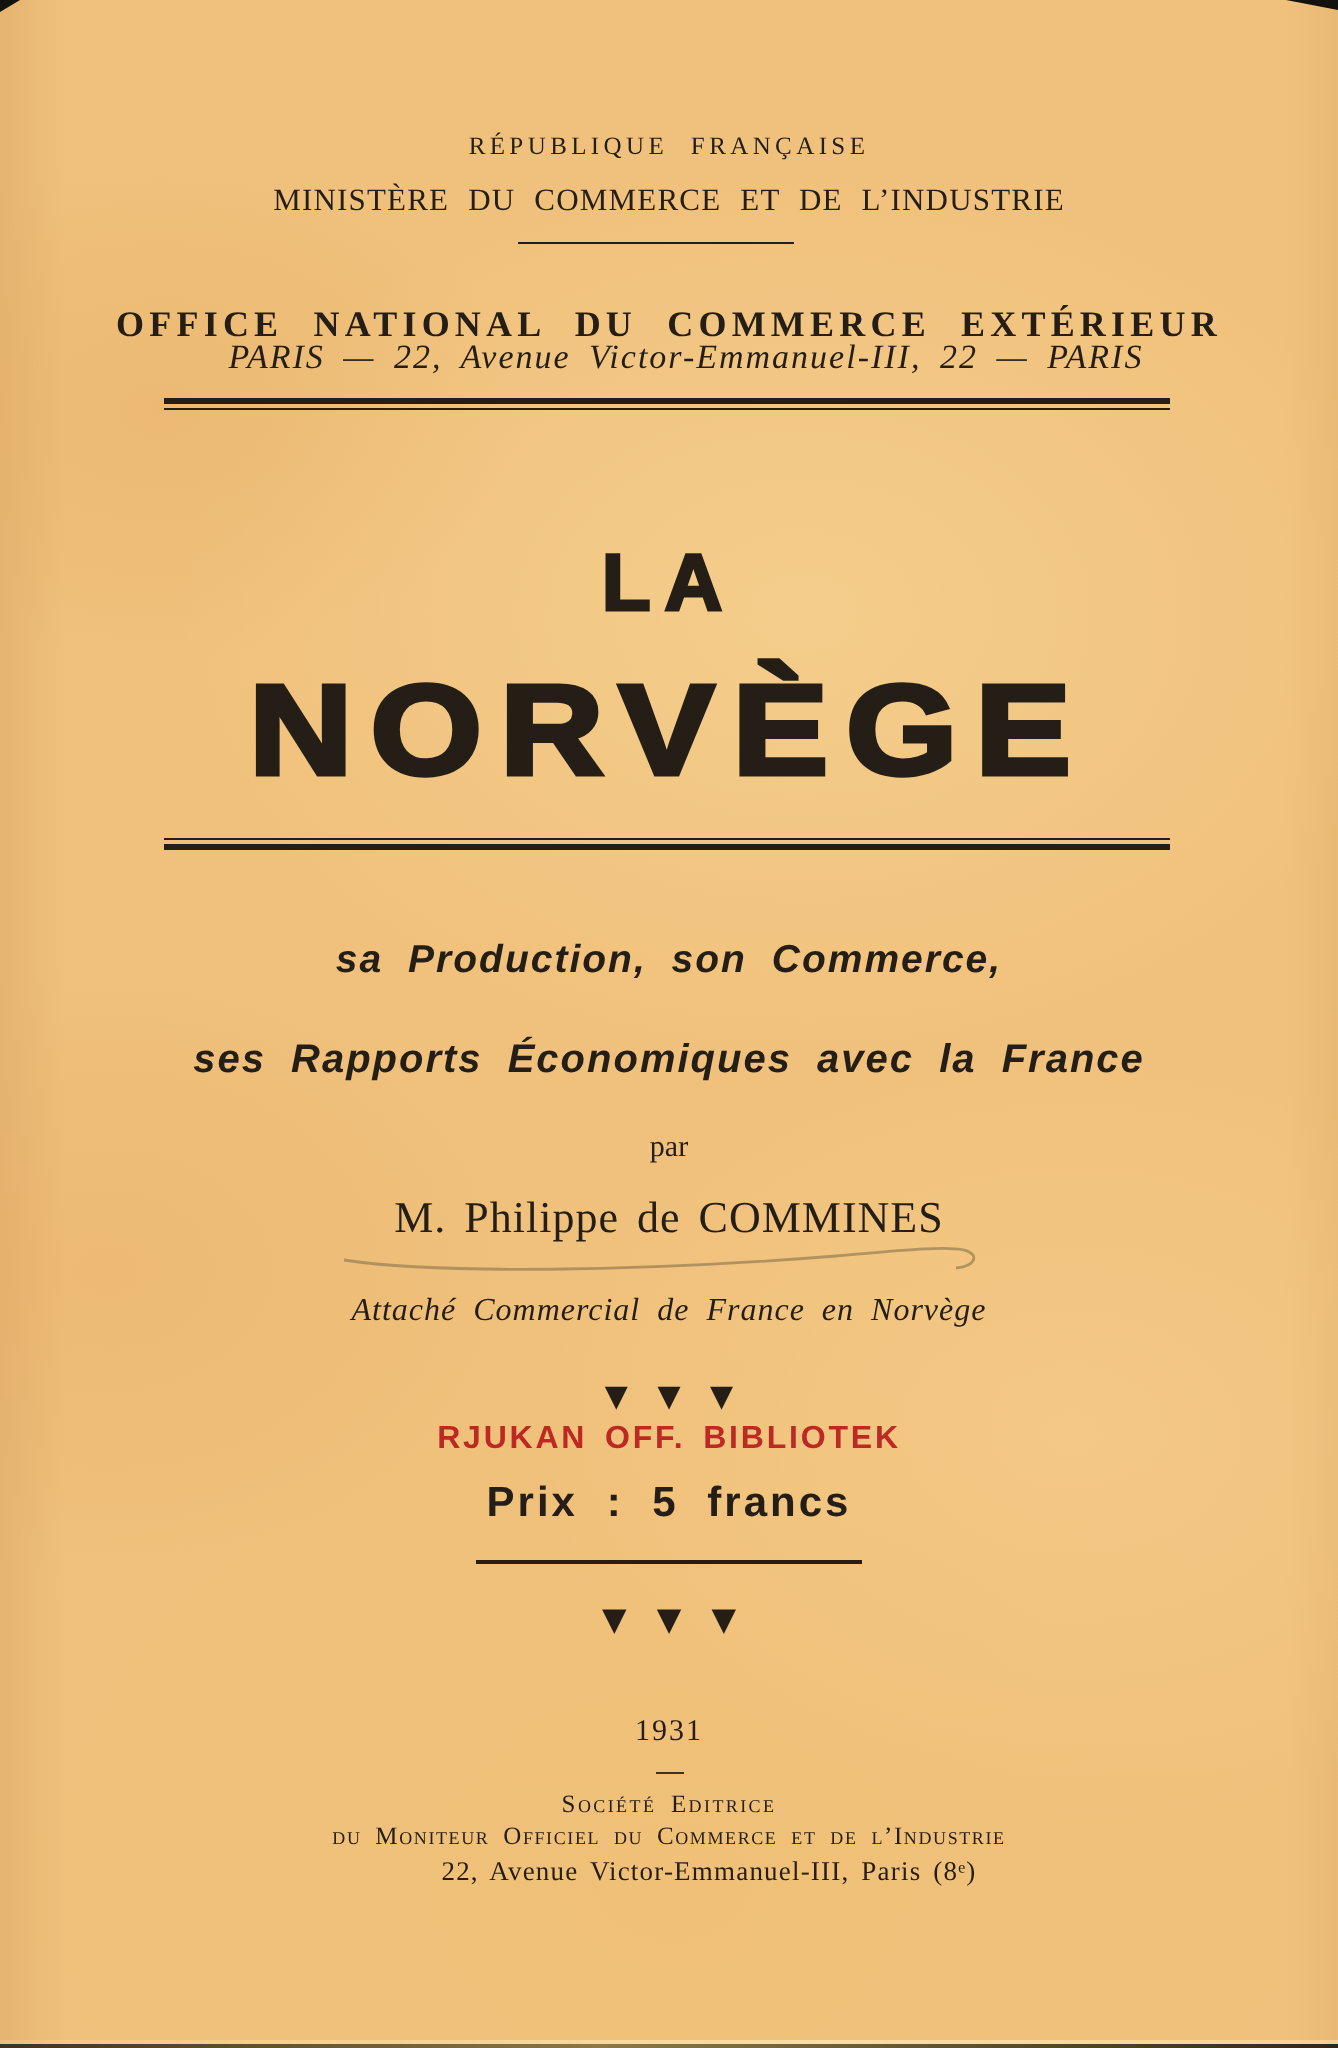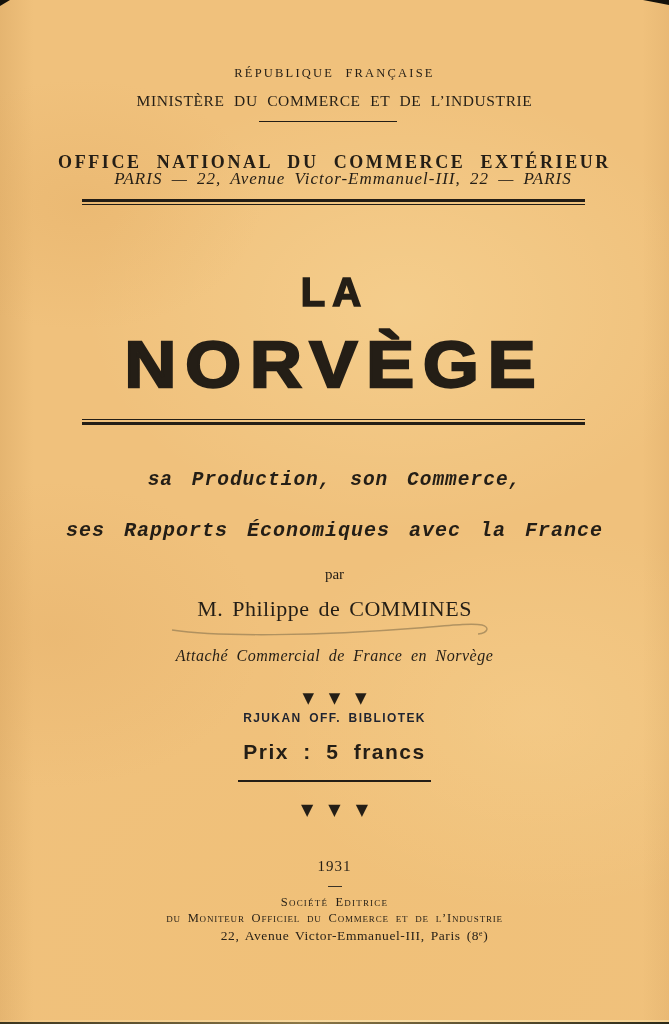--- a/index.html
+++ b/index.html
@@ -36,35 +36,35 @@
     border-top:3px solid #241e16;border-bottom:1px solid #241e16;}
   
   .title-article{top:270px;font-family:"Liberation Sans",sans-serif;font-weight:bold;
     font-size:40px;letter-spacing:7px;-webkit-text-stroke:1.6px #241e16;}
   .title-name{top:328px;font-family:"Liberation Sans",sans-serif;font-weight:bold;
     font-size:64px;letter-spacing:8px;-webkit-text-stroke:2.4px #241e16;
     transform:scaleX(1.12);transform-origin:center;}
   .title-rule{position:absolute;top:419px;left:82px;width:503px;height:2px;
     border-top:1.5px solid #241e16;border-bottom:3.5px solid #241e16;}
   
-  .subtitle{font-family:Liberation Mono, monospace;font-weight:bold;font-style:italic;
+  .subtitle{font-family:Liberation Sans, sans-serif;font-weight:bold;font-style:italic;
     letter-spacing:1px;word-spacing:6px;}
   .sub1{top:469px;font-size:19.5px;}
   .sub2{top:519px;font-size:20px;}
   
   .par{top:566px;font-size:15px;}
   .author{top:596px;font-size:22px;letter-spacing:.5px;word-spacing:3px;}
   .squiggle{position:absolute;top:620px;left:168px;}
   .role{top:647px;font-size:16px;font-style:italic;letter-spacing:.5px;word-spacing:4px;}
   
   .tri{font-family:"DejaVu Sans",sans-serif;font-size:15px;letter-spacing:0;word-spacing:10px;color:#241e16;}
   .tri1{top:689px;}
   .tri2{top:800px;font-size:16px;}
   .stamp{top:711px;font-family:"Liberation Sans",sans-serif;font-weight:bold;
-    font-size:12px;letter-spacing:1.4px;word-spacing:3px;color:#0f172a;opacity:.92;text-align:center;}
+    font-size:16px;letter-spacing:1.4px;word-spacing:3px;color:#b91c1c;opacity:.92;text-align:center;}
   .price-wrap{top:740px;}
   .price{display:inline-block;font-family:"Liberation Sans",sans-serif;font-weight:bold;
     font-size:21px;letter-spacing:1.5px;word-spacing:7px;
     padding:0 5px 16px 5px;border-bottom:2.5px solid #241e16;}
   
   .year{top:858px;font-size:15px;letter-spacing:1px;}
   .year-dash{position:absolute;top:886px;left:328px;width:14px;border-top:1.2px solid #3a3328;}
   .pub1{top:895px;font-size:12.5px;font-variant:small-caps;letter-spacing:1.2px;word-spacing:3px;}
   .pub2{top:911px;font-size:12.5px;font-variant:small-caps;letter-spacing:.8px;word-spacing:3px;}
   .pub-addr{top:928px;font-size:13.5px;letter-spacing:.6px;word-spacing:2px;padding-left:40px;}

